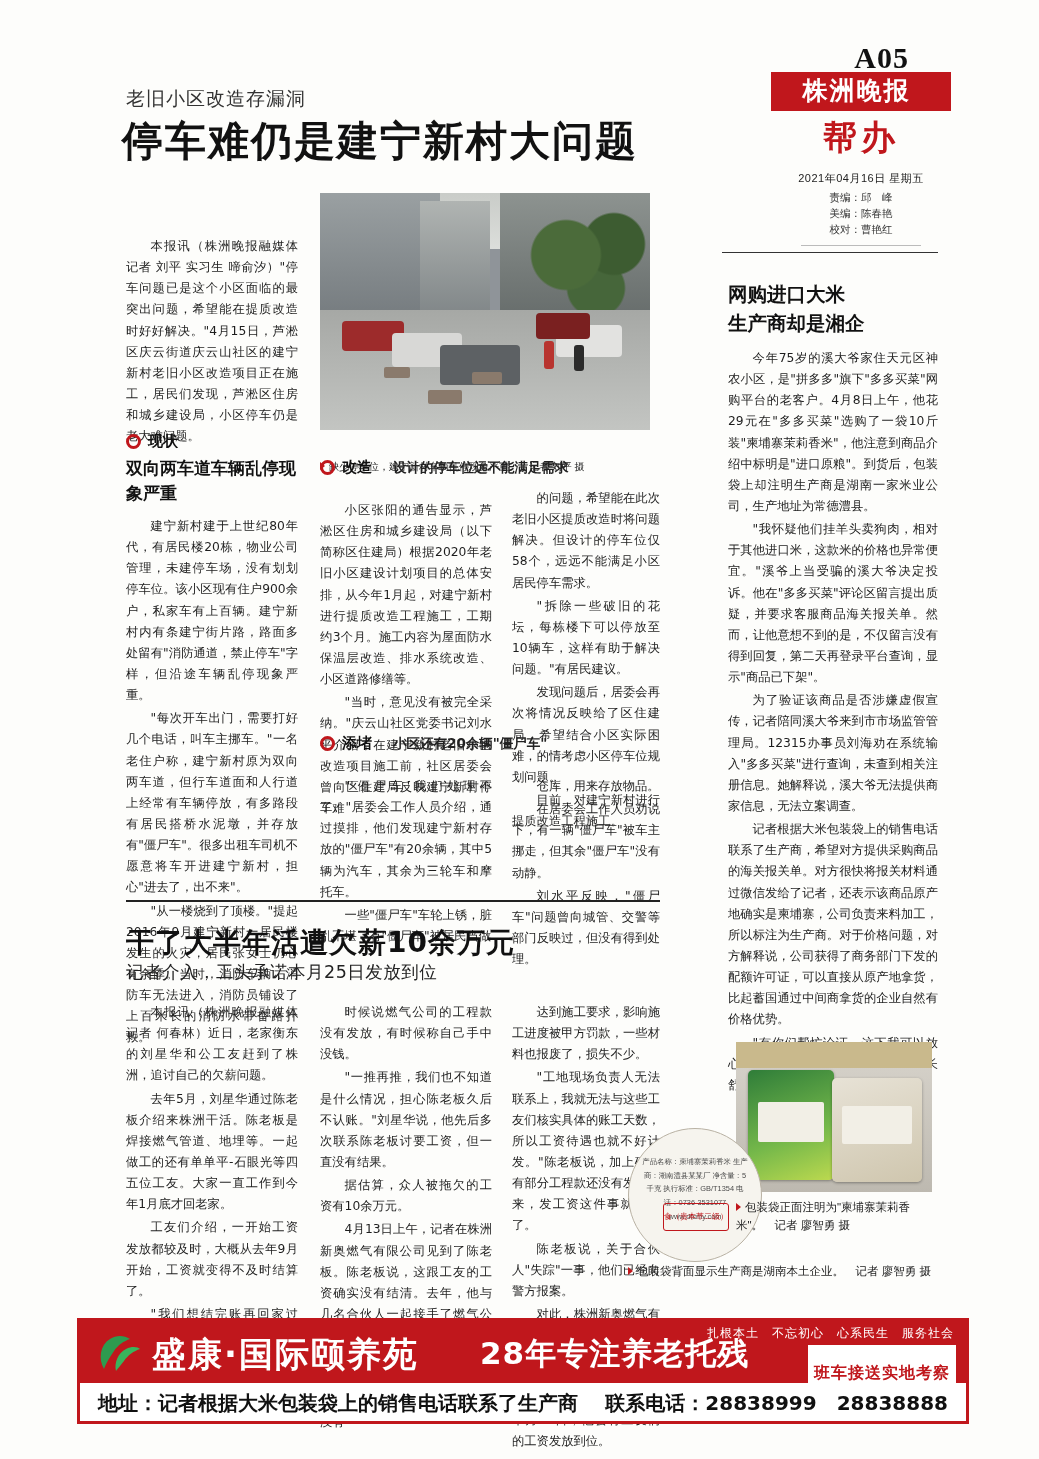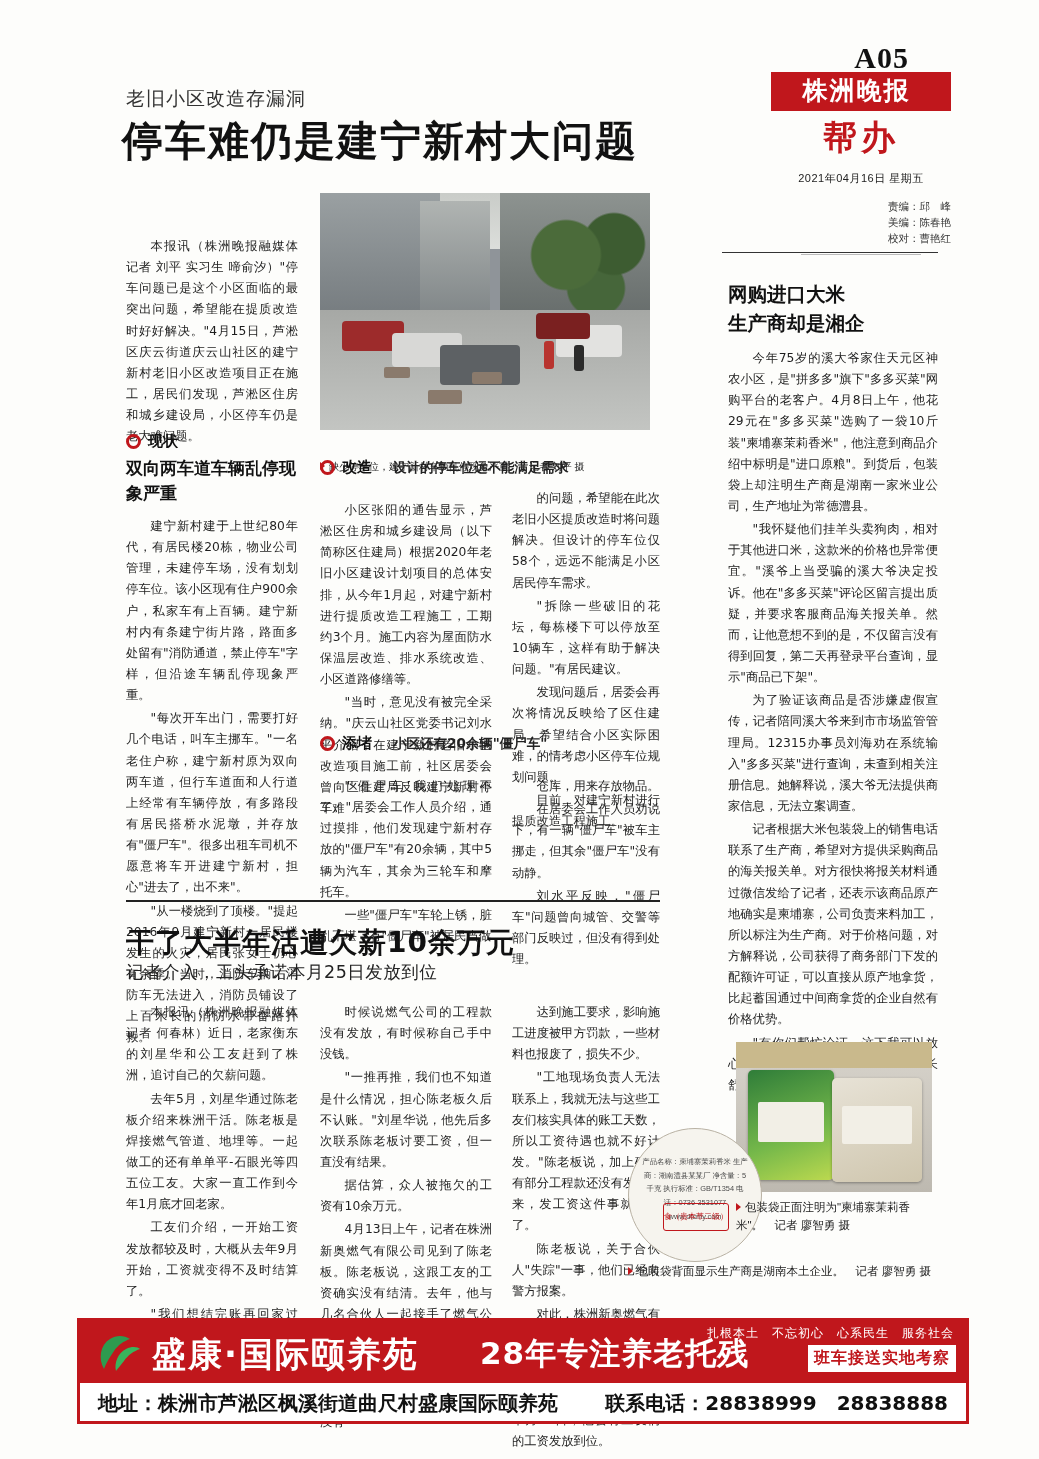--- a/index.html
+++ b/index.html
@@ -58,25 +58,24 @@
     letter-spacing: 4px;
     font-family: "DejaVu Sans", sans-serif;
   }
   .masthead-date {
     margin-top: 10px;
     font-size: 11px;
     color: #222;
     letter-spacing: 0.5px;
   }
   .masthead-credits {
-    margin-top: 12px;
+    margin-top: 3px;
     font-size: 10.5px;
     color: #333;
     line-height: 1.55;
-    text-align: right;
   }
   .masthead-rule {
     width: 120px;
     height: 1px;
     background: #bbb;
     margin: 8px auto 0 auto;
   }
 
   
   .kicker {
@@ -357,21 +356,21 @@
     letter-spacing: 1px;
     font-family: "DejaVu Sans", sans-serif;
   }
   .ad-badge {
     position: absolute;
     right: 10px; top: 24px;
     background: #fff;
     color: #c0171c;
     font-size: 16px;
     font-weight: bold;
-    padding: 3px 6px;
+    padding: 18px 6px;
     letter-spacing: 1px;
     margin-left: 12px;
   }
   .ad-bottom {
     position: absolute;
     left: 0; bottom: 0;
     width: 100%; height: 36px;
     line-height: 36px;
     font-size: 20px;
     font-weight: bold;
@@ -539,18 +538,18 @@
       <div class="ad-slogan-top">扎根本土　不忘初心　心系民生　服务社会</div>
       <svg class="ad-hand" viewBox="0 0 48 46">
         <path d="M10 40 C4 30 6 16 16 10 C22 6 30 6 36 10 C30 12 24 16 20 22 C16 28 12 34 10 40 Z" fill="#2e9b4f"></path>
         <path d="M22 42 C20 34 24 24 32 20 C38 17 44 18 46 20 C40 22 34 26 30 32 C27 36 24 39 22 42 Z" fill="#39b45c"></path>
       </svg>
       <div class="ad-brand">盛康·国际颐养苑</div>
       <div class="ad-main">28年专注养老托残</div>
       <div class="ad-badge">班车接送实地考察</div>
     </div>
     <div class="ad-bottom">
-      <span class="ad-addr">地址：株洲市芦淞区枫溪街道曲尺村盛康国际颐养苑</span>
+      <span class="ad-addr">地址：记者根据大米包装袋上的销售电话联系了生产商</span>
       <span class="ad-tel">联系电话：28838999　28838888</span>
     </div>
   </div>
 
 </div>
 
 </body></html>

